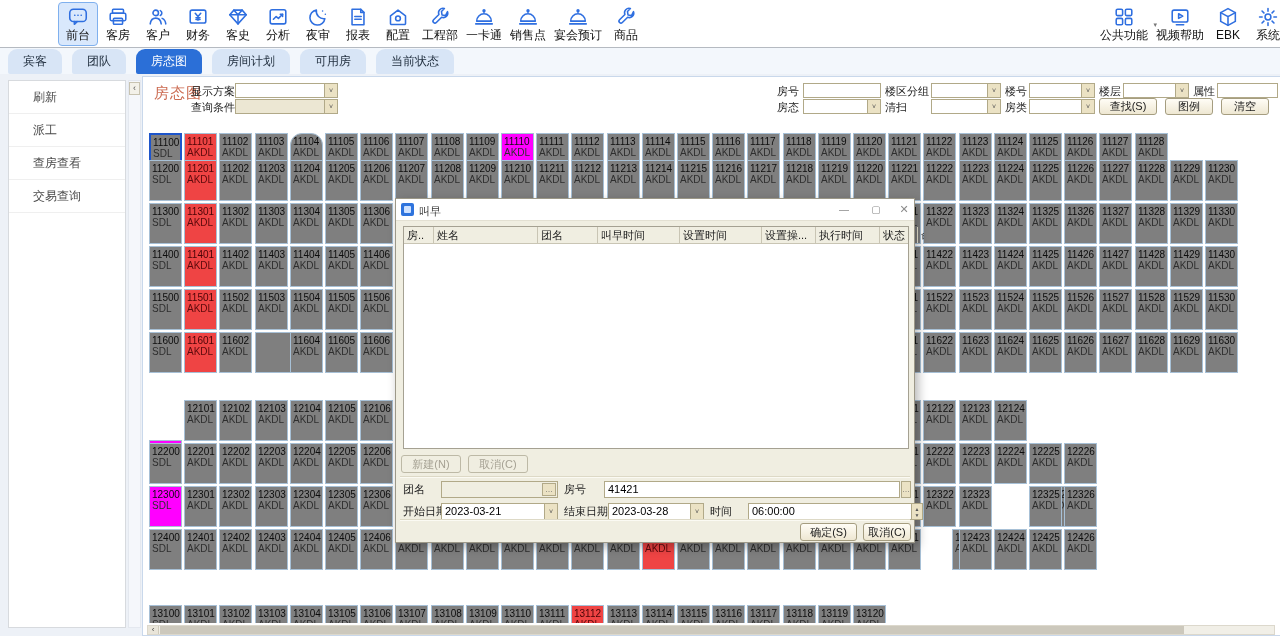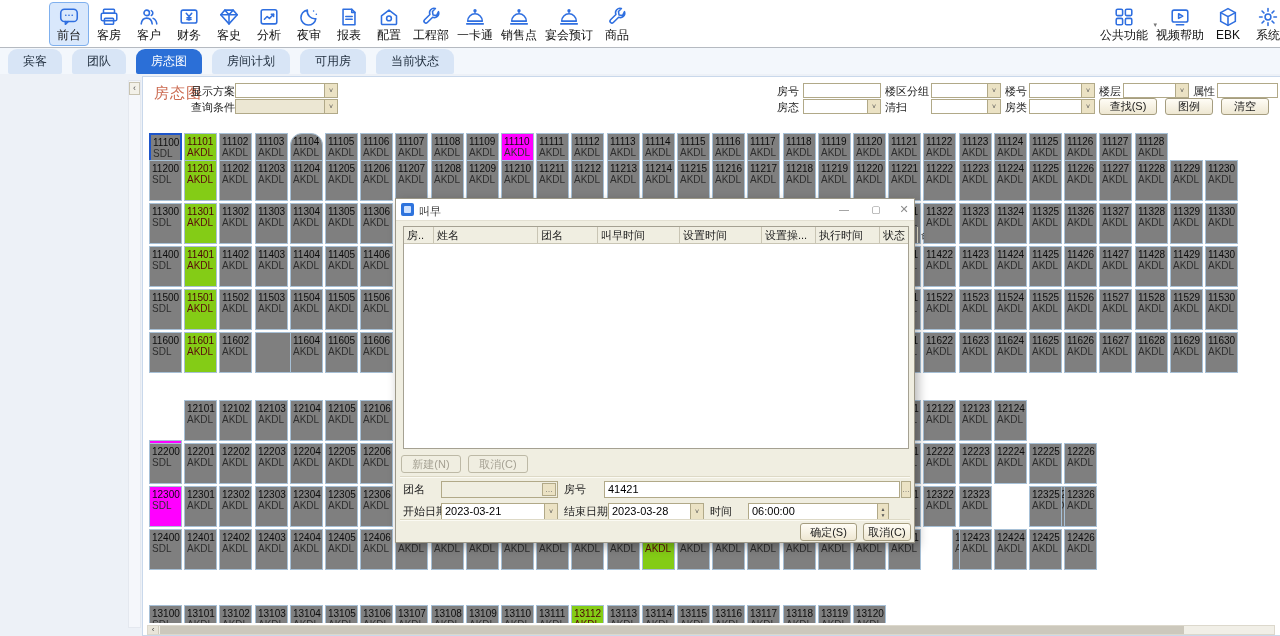--- a/index.html
+++ b/index.html
@@ -1,21 +1,21 @@
 <!DOCTYPE html>
 <html><head>
 <meta charset="utf-8">
 <style>
   * { margin:0; padding:0; box-sizing:border-box; }
   html,body { width:1280px; height:636px; overflow:hidden; }
   body { position:relative; font-family:"Liberation Sans","DejaVu Sans",sans-serif; background:#edf1f7; }
 
   
   .toolbar { position:absolute; left:0; top:0; width:1280px; height:48px; background:#fff; border-bottom:1px solid #b5bac1; overflow:hidden; }
-  .tb-left { position:absolute; left:3px; top:2px; display:flex;padding-left:46px; }
+  .tb-left { position:absolute; left:12px; top:2px; display:flex;padding-left:46px; }
   .tb-right { position:absolute; left:1096px; top:2px; display:flex; }
   .tb-item { min-width:40px; height:44px; padding:0 3px; display:flex; flex-direction:column; align-items:center; justify-content:center; gap:0; border:1px solid transparent; border-radius:4px; cursor:pointer; position:relative; }
   .tb-item.active { background:#d9e8fc; border-color:#7fb0ee; }
   .tb-icon { width:22px; height:22px; }
   .tb-icon svg { display:block; }
   .tb-label { font-size:12px; color:#111; white-space:nowrap; line-height:14px; }
   .tb-caret { position:absolute; right:-6px; top:18px; font-size:7px; color:#777; }
 
   
   .tabbar { position:absolute; left:0; top:48px; width:1280px; height:26px; background:#f3f7fc; display:flex; align-items:flex-end; padding-left:8px; gap:10px; }
@@ -36,21 +36,21 @@
   .combo { position:absolute; height:15px; border:1px solid #b1a988; background:#fff; font-size:11px; line-height:13px; padding:0 16px 0 3px; cursor:pointer; }
   .combo.beige { background:#ece7d3; }
   .cbtn { position:absolute; right:0; top:0; bottom:0; width:13px; background:#ebe2c4; border-left:1px solid #b1a988; font-size:7px; color:#555; text-align:center; line-height:13px; }
   .btn { position:absolute; height:17px; background:linear-gradient(#fffdf6,#eee7d2); border:1px solid #a59d80; border-radius:3px; font-size:11px; color:#1a1a1a; text-align:center; line-height:15px; cursor:pointer; white-space:nowrap; }
 
   
   .grid { position:absolute; left:6px; top:39px; width:1130px; height:507px; overflow:hidden; background:#fff; }
   .room-row { position:absolute; left:0; height:41px; width:1100px; }
   .room { position:absolute; top:0; width:33px; height:41px; border:1px solid #a7c0d6; background:#7f7f7f; font-size:10px; line-height:11px; padding:2px 0 0 2px; color:#0d0d0d; cursor:pointer; overflow:hidden; }
   .room .rt { color:#2e2e2e; }
-  .room.red { background:#84cc16; color:#4a0406; }
+  .room.red { background:#ef4444; color:#4a0406; }
   .room.red .rt { color:#5c0a0c; }
   .room.magenta { background:#ff00ff; }
   .room.selected { border:2px solid #1d55cb; }
 
   .hscroll { position:absolute; left:4px; top:548px; width:1128px; height:10px; background:#f1efe7; border:1px solid #dcd8cc; }
   .hs-btn { position:absolute; left:0; top:0; width:11px; height:8px; background:#e9e5d9; border-right:1px solid #cfcabb; font-size:8px; line-height:8px; text-align:center; color:#444; cursor:pointer; }
   .hs-thumb { position:absolute; left:12px; top:0; right:90px; height:8px; background:#ccc8bc; cursor:pointer; }
 
   
   .dialog { position:absolute; left:395px; top:198px; width:520px; height:345px; background:#f0eee1; border:1px solid #9c9888; box-shadow:3px 4px 10px rgba(0,0,0,.30); z-index:20; }
@@ -260,20 +260,26 @@
 <div class="tabbar" id="tabbar">
     <div class="tab">宾客</div>
     <div class="tab">团队</div>
     <div class="tab active">房态图</div>
     <div class="tab">房间计划</div>
     <div class="tab">可用房</div>
     <div class="tab">当前状态</div>
   </div>
 
 <div class="content">
+  <div class="sidebar" id="sidebar">
+      <div class="side-item">刷新</div>
+      <div class="side-item">派工</div>
+      <div class="side-item">查房查看</div>
+      <div class="side-item">交易查询</div>
+    </div>
   <div class="splitter">
     <div class="collapse">‹</div>
   </div>
 
   <div class="main-panel">
     <div class="panel-title">房态图</div>
 
     <div class="lbl" style="left:48px;top:7px">显示方案</div>
     <div class="combo" style="left:92px;top:6px;width:103px">
         <span class="cbtn">˅</span>
@@ -1635,21 +1641,21 @@
   <div class="dcombo" style="left:45px;top:304px;width:117px">
     <span>2023-03-21</span>
     <span class="cbtn">˅</span>
   </div>
   <div class="dlg-lbl" style="left:168px;top:304px">结束日期</div>
   <div class="dcombo" style="left:212px;top:304px;width:96px">
     <span>2023-03-28</span>
     <span class="cbtn">˅</span>
   </div>
   <div class="dlg-lbl" style="left:314px;top:304px">时间</div>
-  <div class="spinbox" style="left:352px;top:304px;width:141px">
+  <div class="spinbox" style="left:352px;top:304px;width:175px">
     <span>06:00:00</span>
     <span class="spin">
         <span>▲</span>
         <span>▼</span>
       </span>
   </div>
 
   <div class="sep" style="top:320px"></div>
   <div class="btn" style="left:404px;top:324px;width:57px;height:18px;line-height:16px">确定(S)</div>
   <div class="btn" style="left:467px;top:324px;width:48px;height:18px;line-height:16px">取消(C)</div>

